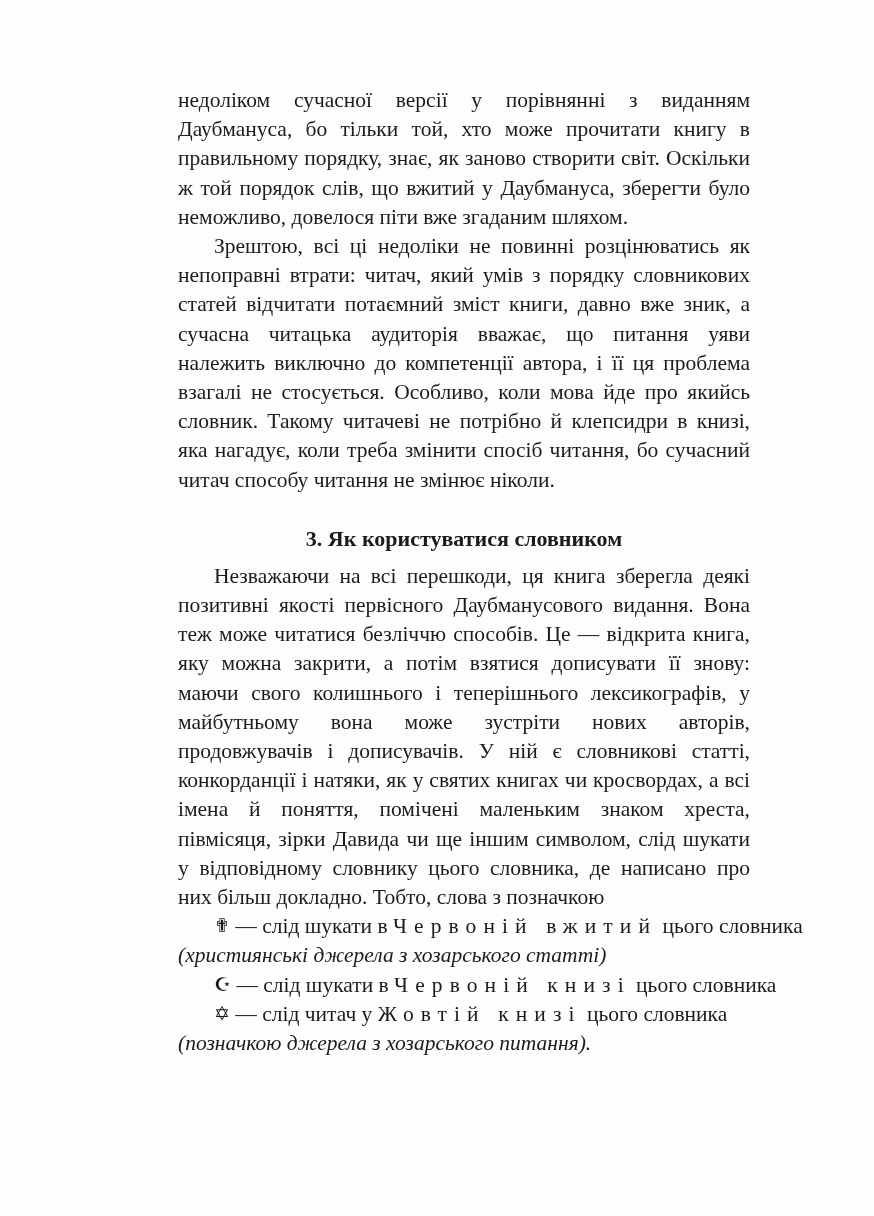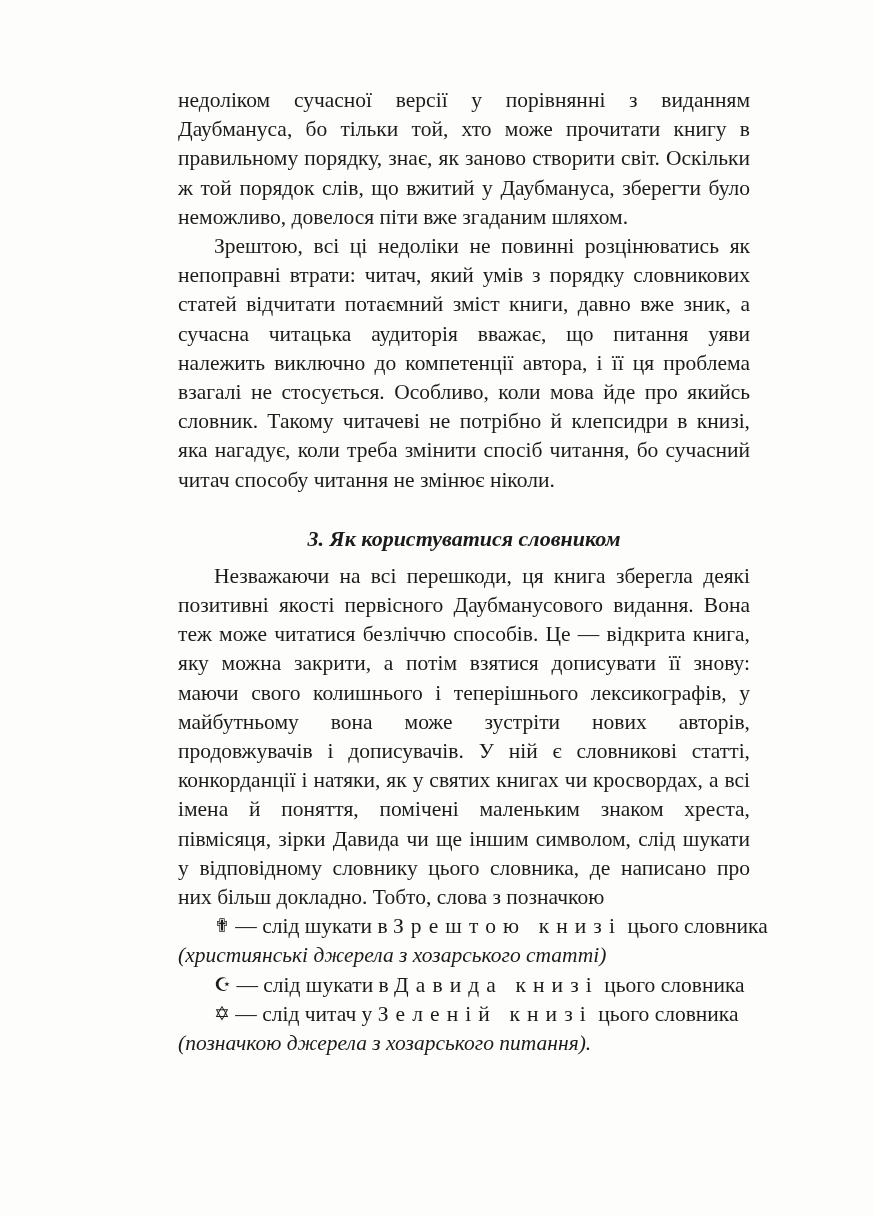--- a/index.html
+++ b/index.html
@@ -31,21 +31,20 @@
   }
   p.body-par.indent {
     text-indent: 36px;
   }
   h2.section-heading {
     margin: 30px 0 9px 0;
     font-size: 22px;
     line-height: 28px;
     font-weight: bold;
     text-align: center;
-    font-style: italic;
   }
   .entry-line {
     margin: 0;
     font-size: 21.5px;
     line-height: 29.2px;
     text-indent: 36px;
     text-align: left;
     white-space: nowrap;
   }
   .entry-line .symbol {
@@ -82,29 +81,29 @@
 
     <p class="body-par">недоліком сучасної версії у порівнянні з виданням Даубмануса, бо тільки той, хто може прочитати книгу в правильному порядку, знає, як заново створити світ. Оскільки ж той порядок слів, що вжитий у Даубмануса, зберегти було неможливо, довелося піти вже згаданим шляхом.</p>
 
     <p class="body-par indent">Зрештою, всі ці недоліки не повинні розцінюватись як непоправні втрати: читач, який умів з порядку словникових статей відчитати потаємний зміст книги, давно вже зник, а сучасна читацька аудиторія вважає, що питання уяви належить виключно до компетенції автора, і її ця проблема взагалі не стосується. Особливо, коли мова йде про якийсь словник. Такому читачеві не потрібно й клепсидри в книзі, яка нагадує, коли треба змінити спосіб читання, бо сучасний читач способу читання не змінює ніколи.</p>
 
     <h2 class="section-heading">3. Як користуватися словником</h2>
 
     <p class="body-par indent">Незважаючи на всі перешкоди, ця книга зберегла деякі позитивні якості первісного Даубманусового видання. Вона теж може читатися безліччю способів. Це — відкрита книга, яку можна закрити, а потім взятися дописувати її знову: маючи свого колишнього і теперішнього лексикографів, у майбутньому вона може зустріти нових авторів, продовжувачів і дописувачів. У ній є словникові статті, конкорданції і натяки, як у святих книгах чи кросвордах, а всі імена й поняття, помічені маленьким знаком хреста, півмісяця, зірки Давида чи ще іншим символом, слід шукати у відповідному словнику цього словника, де написано про них більш докладно. Тобто, слова з позначкою</p>
 
     <div>
-      <p class="entry-line"><span class="symbol">✟</span> <span>— слід шукати в</span> <span class="book-name">Зрештою книзі</span> <span>цього словника</span></p>
+      <p class="entry-line"><span class="symbol">✟</span> <span>— слід шукати в</span> <span class="book-name">Червоній вжитий</span> <span>цього словника</span></p>
       <p class="entry-note">(християнські джерела з хозарського статті)</p>
     </div>
 
     <div>
-      <p class="entry-line"><span class="symbol">☪</span> <span>— слід шукати в</span> <span class="book-name">Давида книзі</span> <span>цього словника</span></p>
+      <p class="entry-line"><span class="symbol">☪</span> <span>— слід шукати в</span> <span class="book-name">Червоній книзі</span> <span>цього словника</span></p>
     </div>
 
     <div>
-      <p class="entry-line"><span class="symbol">✡</span> <span>— слід читач у</span> <span class="book-name">Зеленій книзі</span> <span>цього словника</span></p>
+      <p class="entry-line"><span class="symbol">✡</span> <span>— слід читач у</span> <span class="book-name">Жовтій книзі</span> <span>цього словника</span></p>
       <p class="entry-note">(позначкою джерела з хозарського питання).</p>
     </div>
 
   </div>
 
   <div class="page-number">16</div>
 </div>
 
 </body></html>

